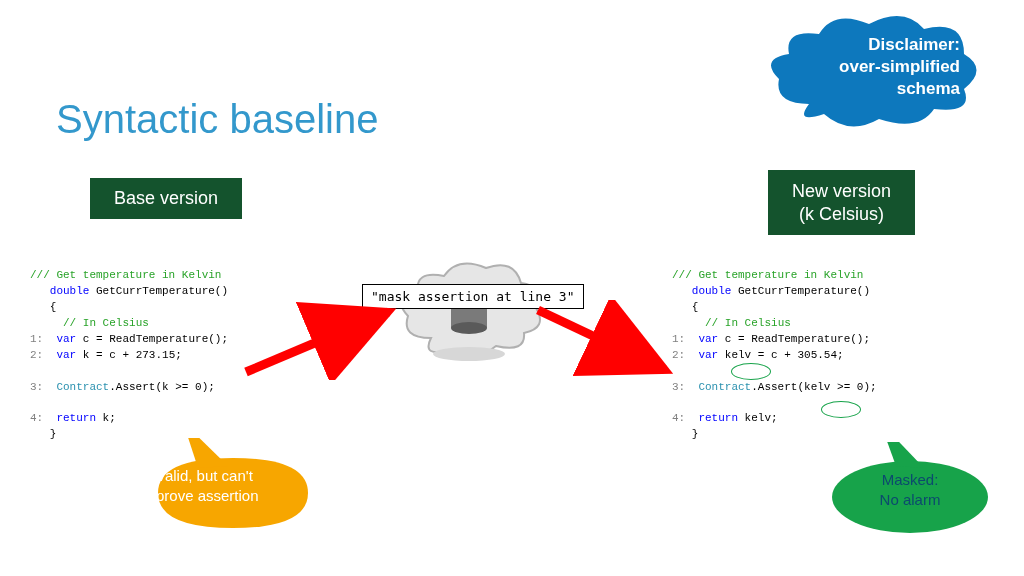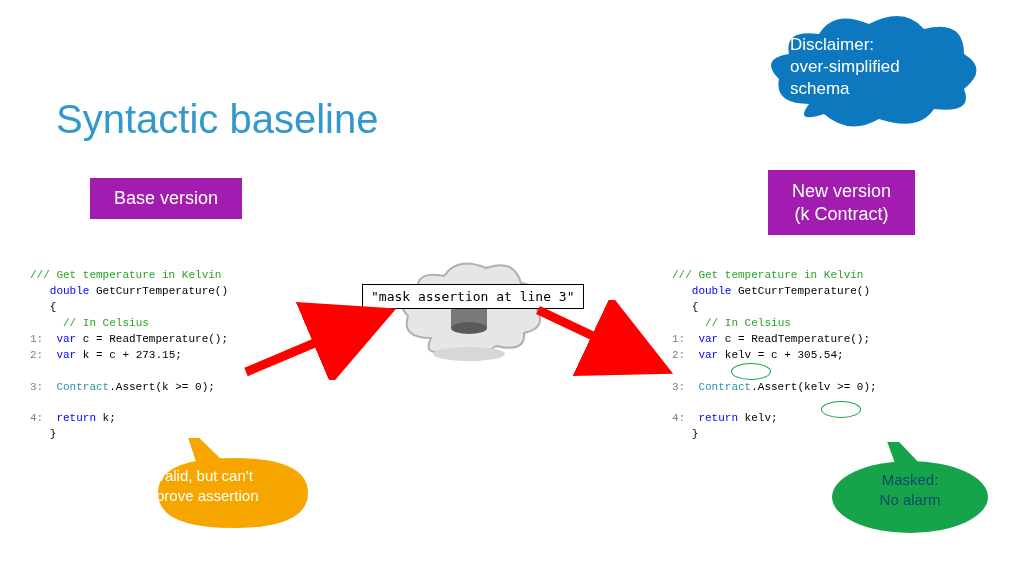--- a/index.html
+++ b/index.html
@@ -15,21 +15,21 @@
     position: absolute;
     left: 56px;
     top: 78px;
     font-size: 40px;
     font-weight: 300;
     color: #3398cc;
     margin-top: 19px;
   }
   .label-box {
     position: absolute;
-    background: #a21caf;
+    background: #14532d;
     color: #fff;
     font-size: 18px;
     font-weight: 300;
     padding: 10px 24px;
     text-align: center;
   }
   .label-base { left: 90px; top: 178px; }
   .label-new  { left: 768px; top: 170px; line-height: 1.25; }
   .disclaimer-cloud {
     position: absolute;
@@ -38,23 +38,23 @@
     width: 220px;
     height: 120px;
   }
   .disclaimer-text {
     position: absolute;
     left: 790px;
     top: 34px;
     width: 170px;
     color: #fff;
     font-size: 17px;
-    text-align: left;
+    text-align: right;
     line-height: 1.3;
-    font-weight: 400;
+    font-weight: 700;
   }
   .code {
     position: absolute;
     font-family: Liberation Mono, monospace;
     font-size: 11px;
     line-height: 1.45;
     white-space: pre;
   }
   .code-left  { left: 30px; top: 268px; }
   .code-right { left: 672px; top: 268px; }
@@ -136,21 +136,21 @@
 
 <svg class="disclaimer-cloud" viewBox="0 0 220 120">
   <path d="M45 90 Q10 90 15 65 Q-5 45 25 40 Q20 15 55 20 Q70 -5 105 10 Q140 -8 160 15 Q200 5 200 40 Q225 55 200 75 Q210 100 170 95 Q155 118 115 105 Q85 122 60 100 Q30 110 45 90 Z" fill="#0d78bd"></path>
 </svg>
 <div class="disclaimer-text" style="white-space:pre-line">Disclaimer:
 over-simplified
 schema</div>
 
 <div class="label-box label-base">Base version</div>
 <div class="label-box label-new" style="white-space:pre-line">New version
-(k Contract)</div>
+(k Celsius)</div>
 
 <svg class="center-cloud" viewBox="0 0 146 110">
   <path d="M35 80 Q5 80 12 58 Q-5 40 22 35 Q18 12 48 18 Q62 -2 90 10 Q118 0 125 25 Q148 28 140 50 Q152 70 128 75 Q130 95 100 88 Q80 105 55 92 Q25 100 35 80 Z" fill="#e6e6e6" stroke="#b0b0b0" stroke-width="2"></path>
   <g>
     <ellipse cx="73" cy="40" rx="18" ry="6" fill="#9a9a9a"></ellipse>
     <rect x="55" y="40" width="36" height="30" fill="#7a7a7a"></rect>
     <ellipse cx="73" cy="70" rx="18" ry="6" fill="#5a5a5a"></ellipse>
     <ellipse cx="73" cy="40" rx="18" ry="6" fill="#c7c7c7"></ellipse>
   </g>
   <ellipse cx="73" cy="96" rx="36" ry="7" fill="#d7d7d7"></ellipse>

